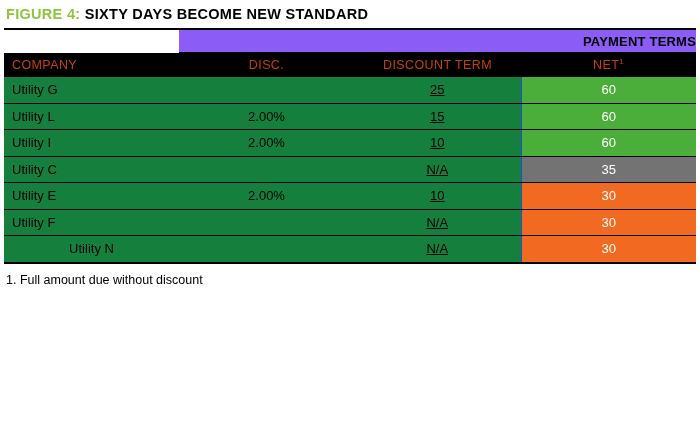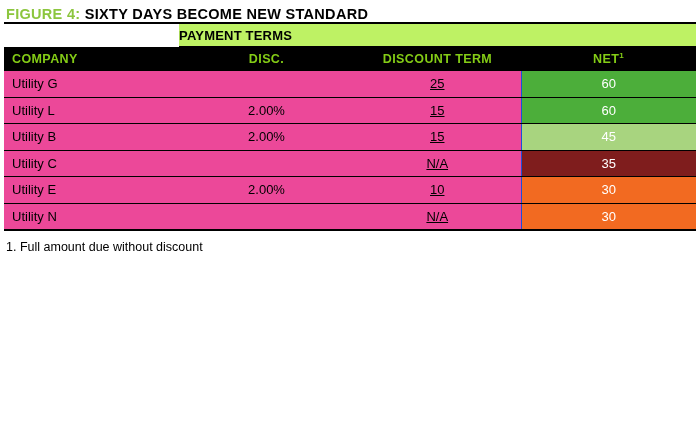--- a/index.html
+++ b/index.html
@@ -17,21 +17,21 @@
   .page {
     position: relative;
     width: 700px;
     height: 442px;
     box-sizing: border-box;
     padding: 0 4px;
   }
 
   
   .figure-title {
-    padding: 6px 2px 0 2px;
+    padding: 6px 2px 6px 2px;
     font-size: 14.5px;
     font-weight: bold;
     letter-spacing: 0.3px;
     white-space: nowrap;
   }
   .figure-label {
     color: #8cc63e;
     text-transform: uppercase;
   }
   .figure-name {
@@ -56,55 +56,56 @@
 
   tr.group-row th {
     padding: 0;
     height: 22px;
   }
   th.blank-head {
     background: #ffffff;
     border: none;
   }
   th.payment-terms {
-    background: #bef264;
+    background: #8b5cf6;
     color: #000000;
     font-size: 13px;
     font-weight: bold;
     letter-spacing: 0.2px;
-    text-align: left;
+    text-align: right;
     border-bottom: 1px solid #000;
   }
 
   tr.head-row th {
     background: #000000;
-    color: #84cc16;
+    color: #c2410c;
     font-size: 12.5px;
-    font-weight: bold;
+    font-weight: normal;
     letter-spacing: 0.4px;
     height: 24px;
     padding: 0 8px;
     vertical-align: middle;
   }
   th.h-company { text-align: left; }
   th.h-disc,
   th.h-term,
   th.h-net { text-align: center; }
   th sup { font-size: 8px; vertical-align: super; }
 
   tr.data-row td {
     height: 25.5px;
     font-size: 13px;
     padding: 0 8px;
     border-bottom: 1px solid #000000;
     vertical-align: middle;
-    background: #ec4899;
+    background: #15803d;
   }
   tr.data-row:last-child td {
     border-bottom: none;
+    text-align: center;
   }
   td.company { text-align: left; }
   td.disc    { text-align: center; }
   td.term    { text-align: center; text-decoration: underline; }
   td.net {
     text-align: center;
     color: #ffffff;
     font-weight: normal;
     border-left: 1px solid #1d4ed8;
     border-right: none;
@@ -155,38 +156,44 @@
             <td class="term">25</td>
             <td class="net" style="background: rgb(76, 174, 58);">60</td>
           </tr>
           <tr class="data-row">
             <td class="company">Utility L</td>
             <td class="disc">2.00%</td>
             <td class="term">15</td>
             <td class="net" style="background: rgb(76, 174, 58);">60</td>
           </tr>
           <tr class="data-row">
-            <td class="company">Utility B</td>
+            <td class="company">Utility I</td>
             <td class="disc">2.00%</td>
-            <td class="term">15</td>
-            <td class="net" style="background: rgb(168, 212, 127);">45</td>
+            <td class="term">10</td>
+            <td class="net" style="background: rgb(76, 174, 58);">60</td>
           </tr>
           <tr class="data-row">
             <td class="company">Utility C</td>
             <td class="disc"></td>
             <td class="term">N/A</td>
-            <td class="net" style="background: #7f1d1d;">35</td>
+            <td class="net" style="background: #737373;">35</td>
           </tr>
           <tr class="data-row">
             <td class="company">Utility E</td>
             <td class="disc">2.00%</td>
             <td class="term">10</td>
             <td class="net" style="background: rgb(242, 106, 33);">30</td>
           </tr>
           <tr class="data-row">
+            <td class="company">Utility F</td>
+            <td class="disc"></td>
+            <td class="term">N/A</td>
+            <td class="net" style="background: rgb(242, 106, 33);">30</td>
+          </tr>
+          <tr class="data-row">
             <td class="company">Utility N</td>
             <td class="disc"></td>
             <td class="term">N/A</td>
             <td class="net" style="background: rgb(242, 106, 33);">30</td>
           </tr>
         </tbody>
     </table>
   </div>
 
   <div class="footnotes">

